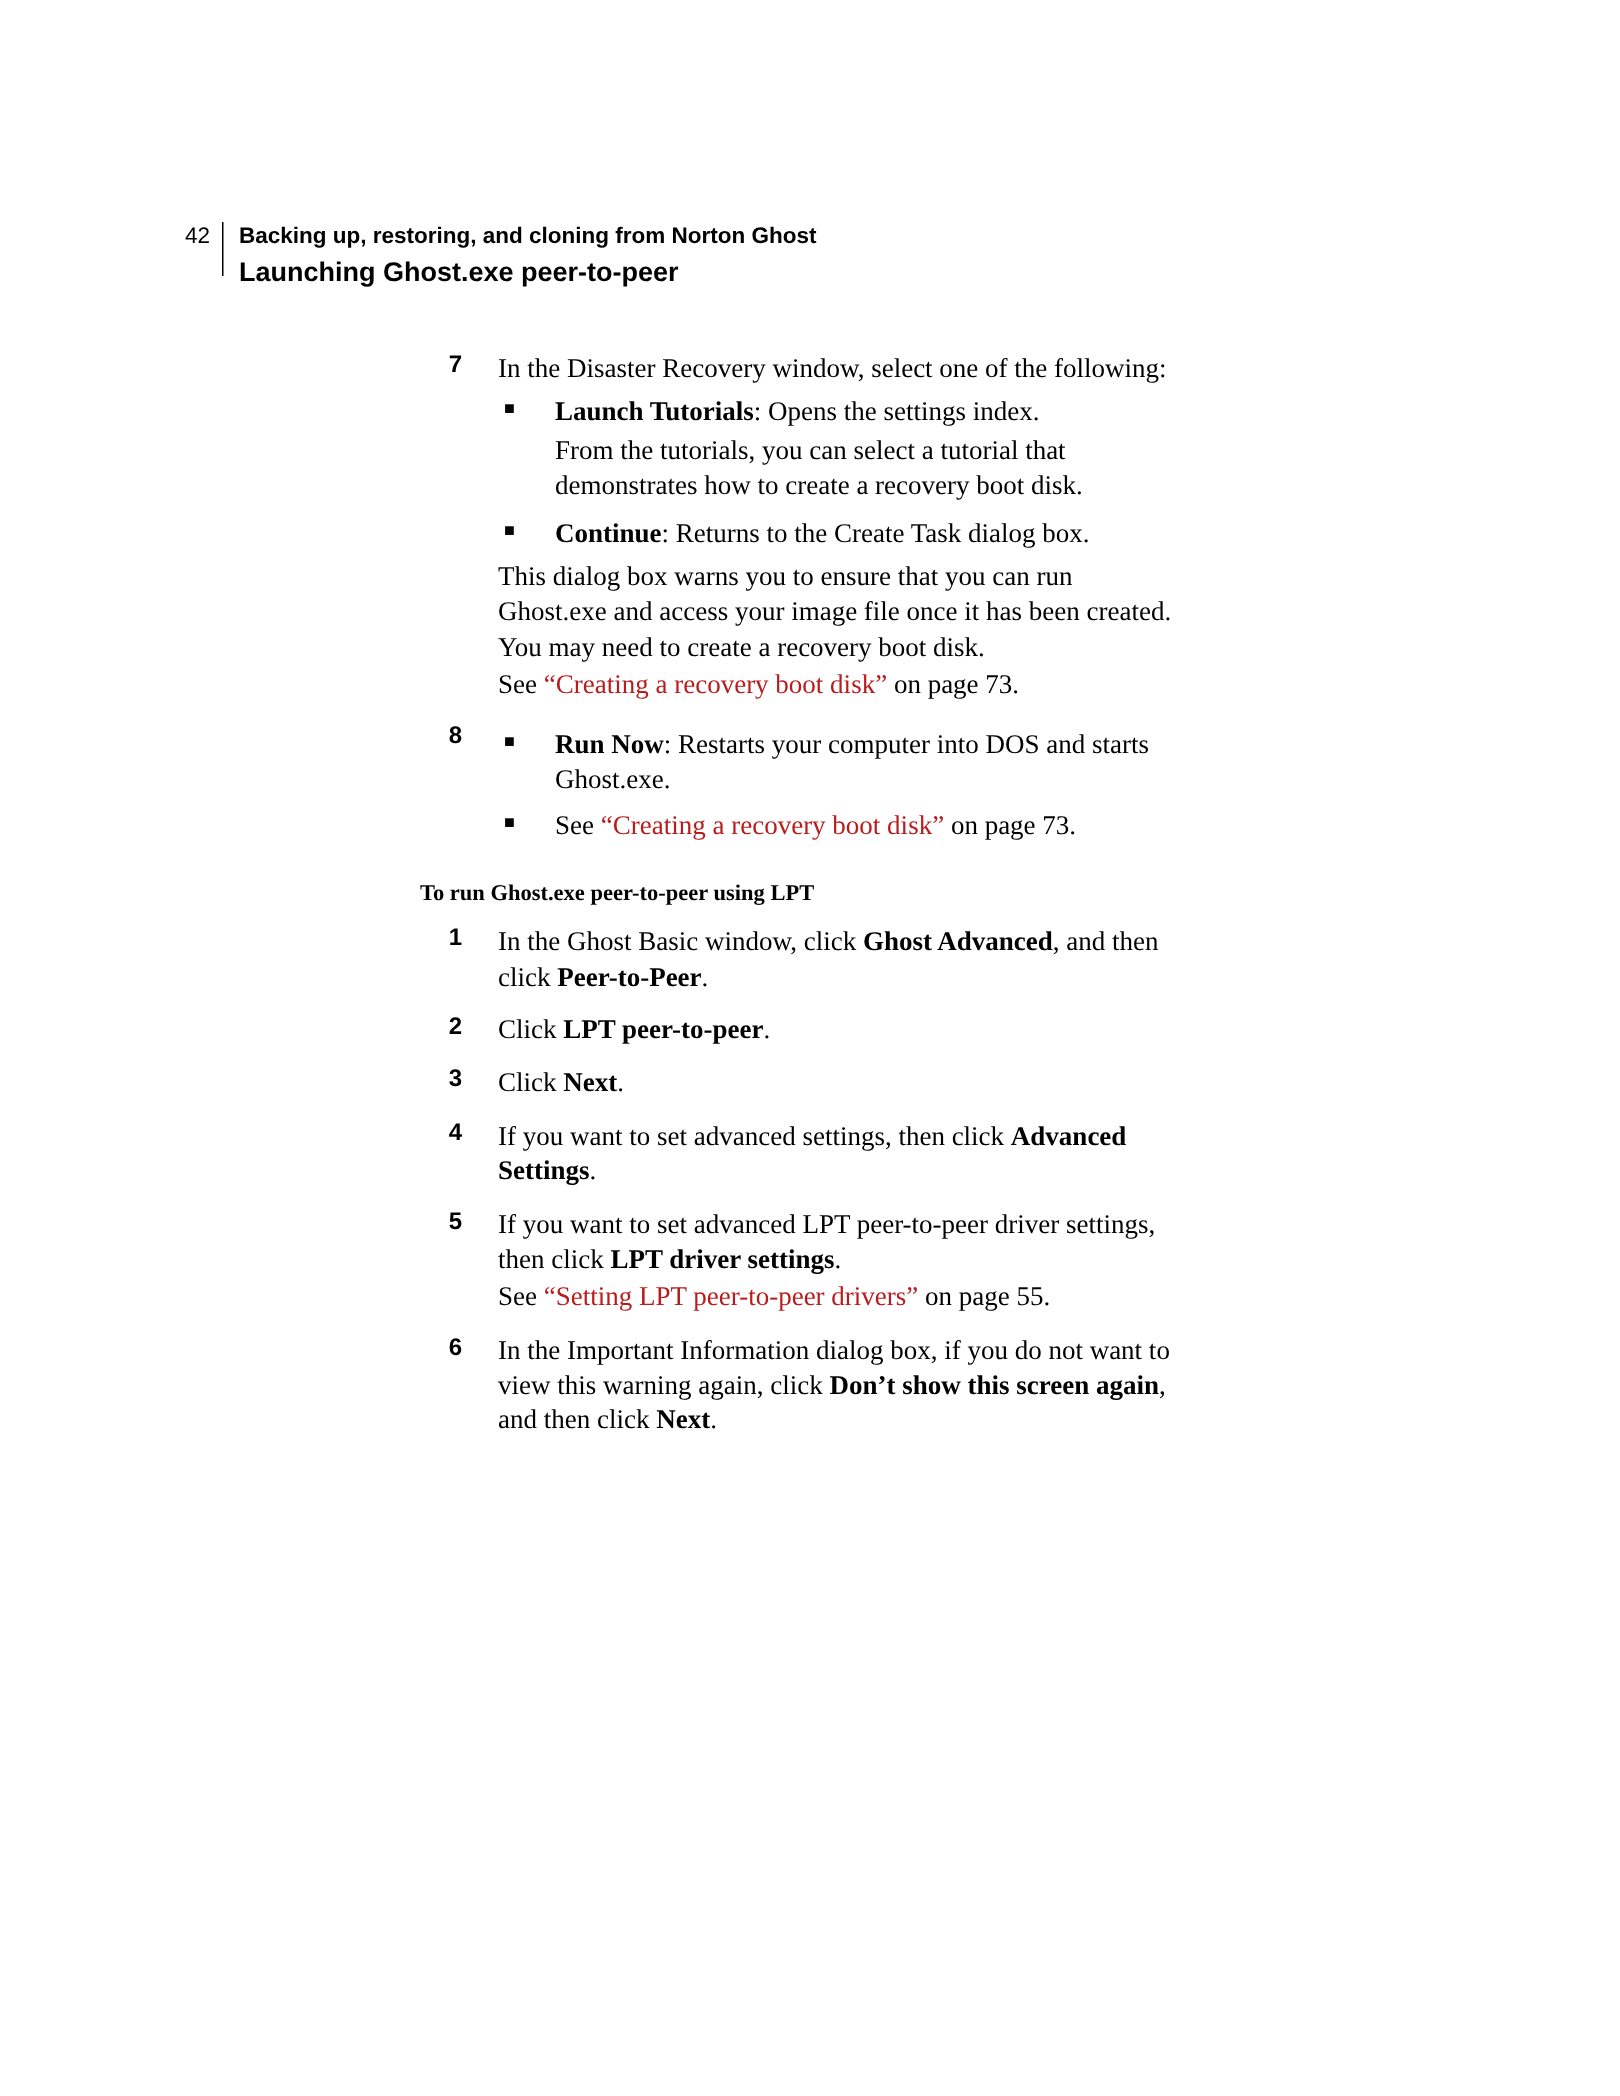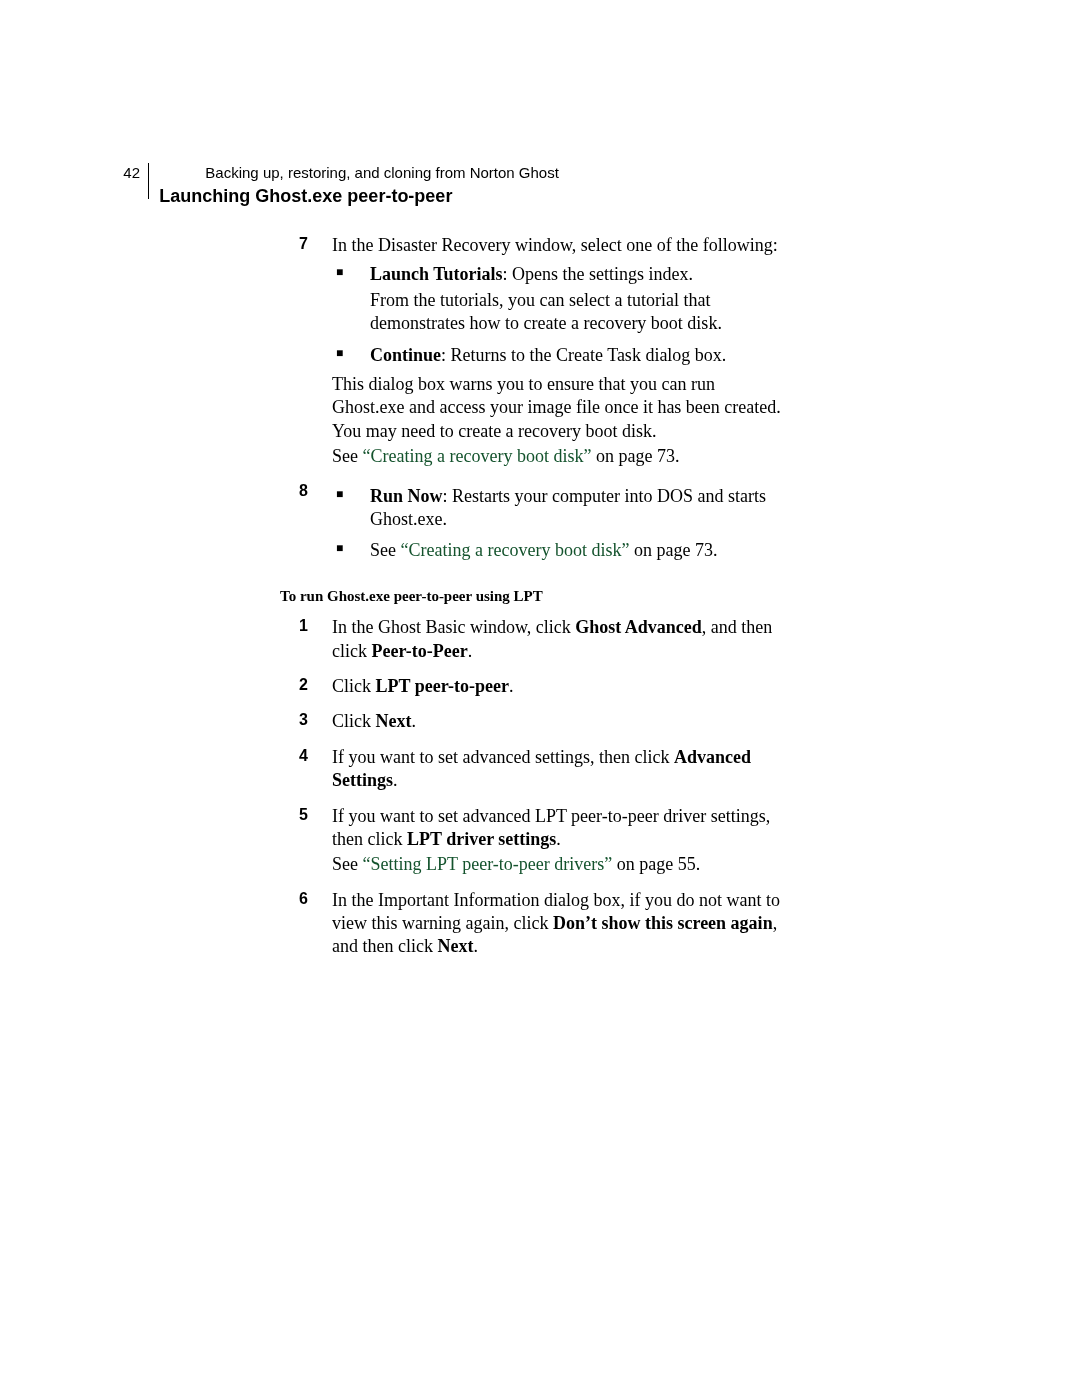--- a/index.html
+++ b/index.html
@@ -13,21 +13,21 @@
     font-family: Georgia, 'Times New Roman', serif;
     font-size: 18px;
     color: #000;
     line-height: 1.30;
     position: relative;
   }
 
   
   .hdr {
     position: absolute;
-    top: 163px;
+    top: 148px;
     left: 116px;
     font-family: Arial, Helvetica, sans-serif;
     font-size: 15px;
     color: #000;
   }
   .hdr .pgnum {
     display: inline-block;
     width: 24px;
     text-align: right;
   }
@@ -36,21 +36,21 @@
     width: 0;
     height: 36px;
     border-left: 1.2px solid #000;
     margin: 0 6px -4px 4px;
     vertical-align: top;
   }
   .hdr .lines {
     display: inline-block;
     vertical-align: top;
   }
-  .hdr .chap { font-weight: 400; margin-left: 46px; }
+  .hdr .chap { font-weight: 700; }
   .hdr .sect { font-weight: 700; font-size: 18px; margin-top: 2px; }
 
   
   .body {
     position: absolute;
     top: 232px;
     left: 280px;
     width: 520px;
   }
 
@@ -78,21 +78,21 @@
     padding-left: 20px;
   }
   .subitem .sq {
     flex: 0 0 18px;
     font-size: 12px;
     line-height: 1.9;
   }
   .subitem .stxt { flex: 1; }
 
   .bold { font-weight: 700; }
-  .link { color: #14532d; }
+  .link { color: #b91c1c; }
   .sectionhead {
     font-family: Liberation Serif, serif;
     font-weight: 700;
     font-size: 15px;
     margin: 18px 0 8px 0;
   }
   p { margin: 2px 16px; }
 </style>
 </head>
 <body>

